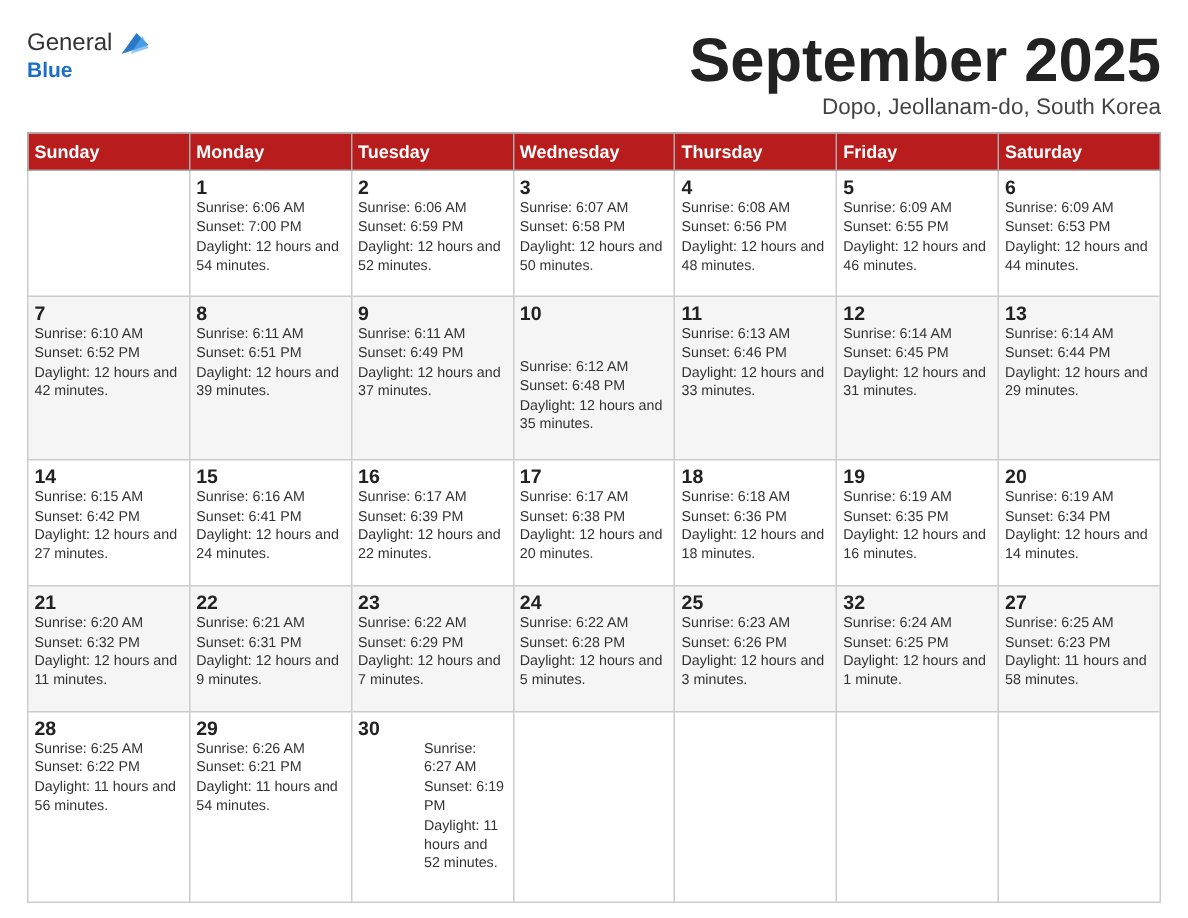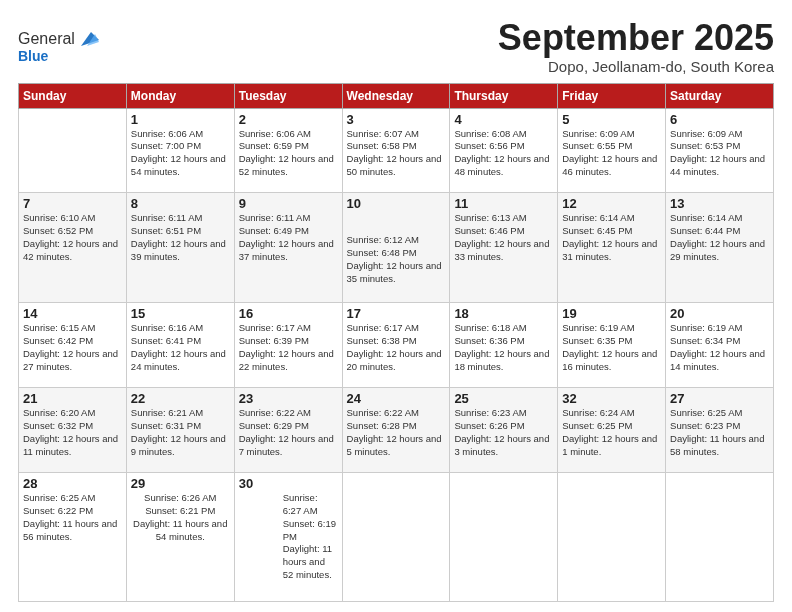--- a/index.html
+++ b/index.html
@@ -13,35 +13,35 @@
     .page {
       width: 792px;
       height: 612px;
       padding: 18px 18px 10px 18px;
       display: flex;
       flex-direction: column;
     }
     .header {
       display: flex;
       justify-content: space-between;
-      align-items: center;
+      align-items: flex-start;
       margin-bottom: 8px;
     }
     .logo {
       display: flex;
       align-items: center;
       gap: 0;
     }
     .logo-general { color: #333; }
     .logo-blue { color: #1a6fc4; }
     .title-block {
       text-align: right;
     }
     .month-title {
-      font-size: 36px;
+      font-size: 41px;
       font-weight: bold;
       color: #222;
       line-height: 1.1;
     }
     .subtitle {
       font-size: 15px;
       color: #444;
     }
     .calendar {
       width: 100%;
@@ -293,21 +293,21 @@
         </tr>
         <tr>
           <td>
             <div class="day-number">28</div>
             <div class="day-info" style="white-space: pre-line;">Sunrise: 6:25 AM
 Sunset: 6:22 PM
 Daylight: 11 hours and 56 minutes.</div>
           </td>
           <td>
             <div class="day-number">29</div>
-            <div class="day-info" style="white-space: pre-line; text-align: center;">Sunrise: 6:26 AM
+            <div class="day-info" style="white-space: pre-line;">Sunrise: 6:26 AM
 Sunset: 6:21 PM
 Daylight: 11 hours and 54 minutes.</div>
           </td>
           <td>
             <div class="day-number">30</div>
             <div class="day-info" style="white-space: pre-line; margin-left: 44px;">Sunrise: 6:27 AM
 Sunset: 6:19 PM
 Daylight: 11 hours and 52 minutes.</div>
           </td>
           <td class="empty-cell"></td>

